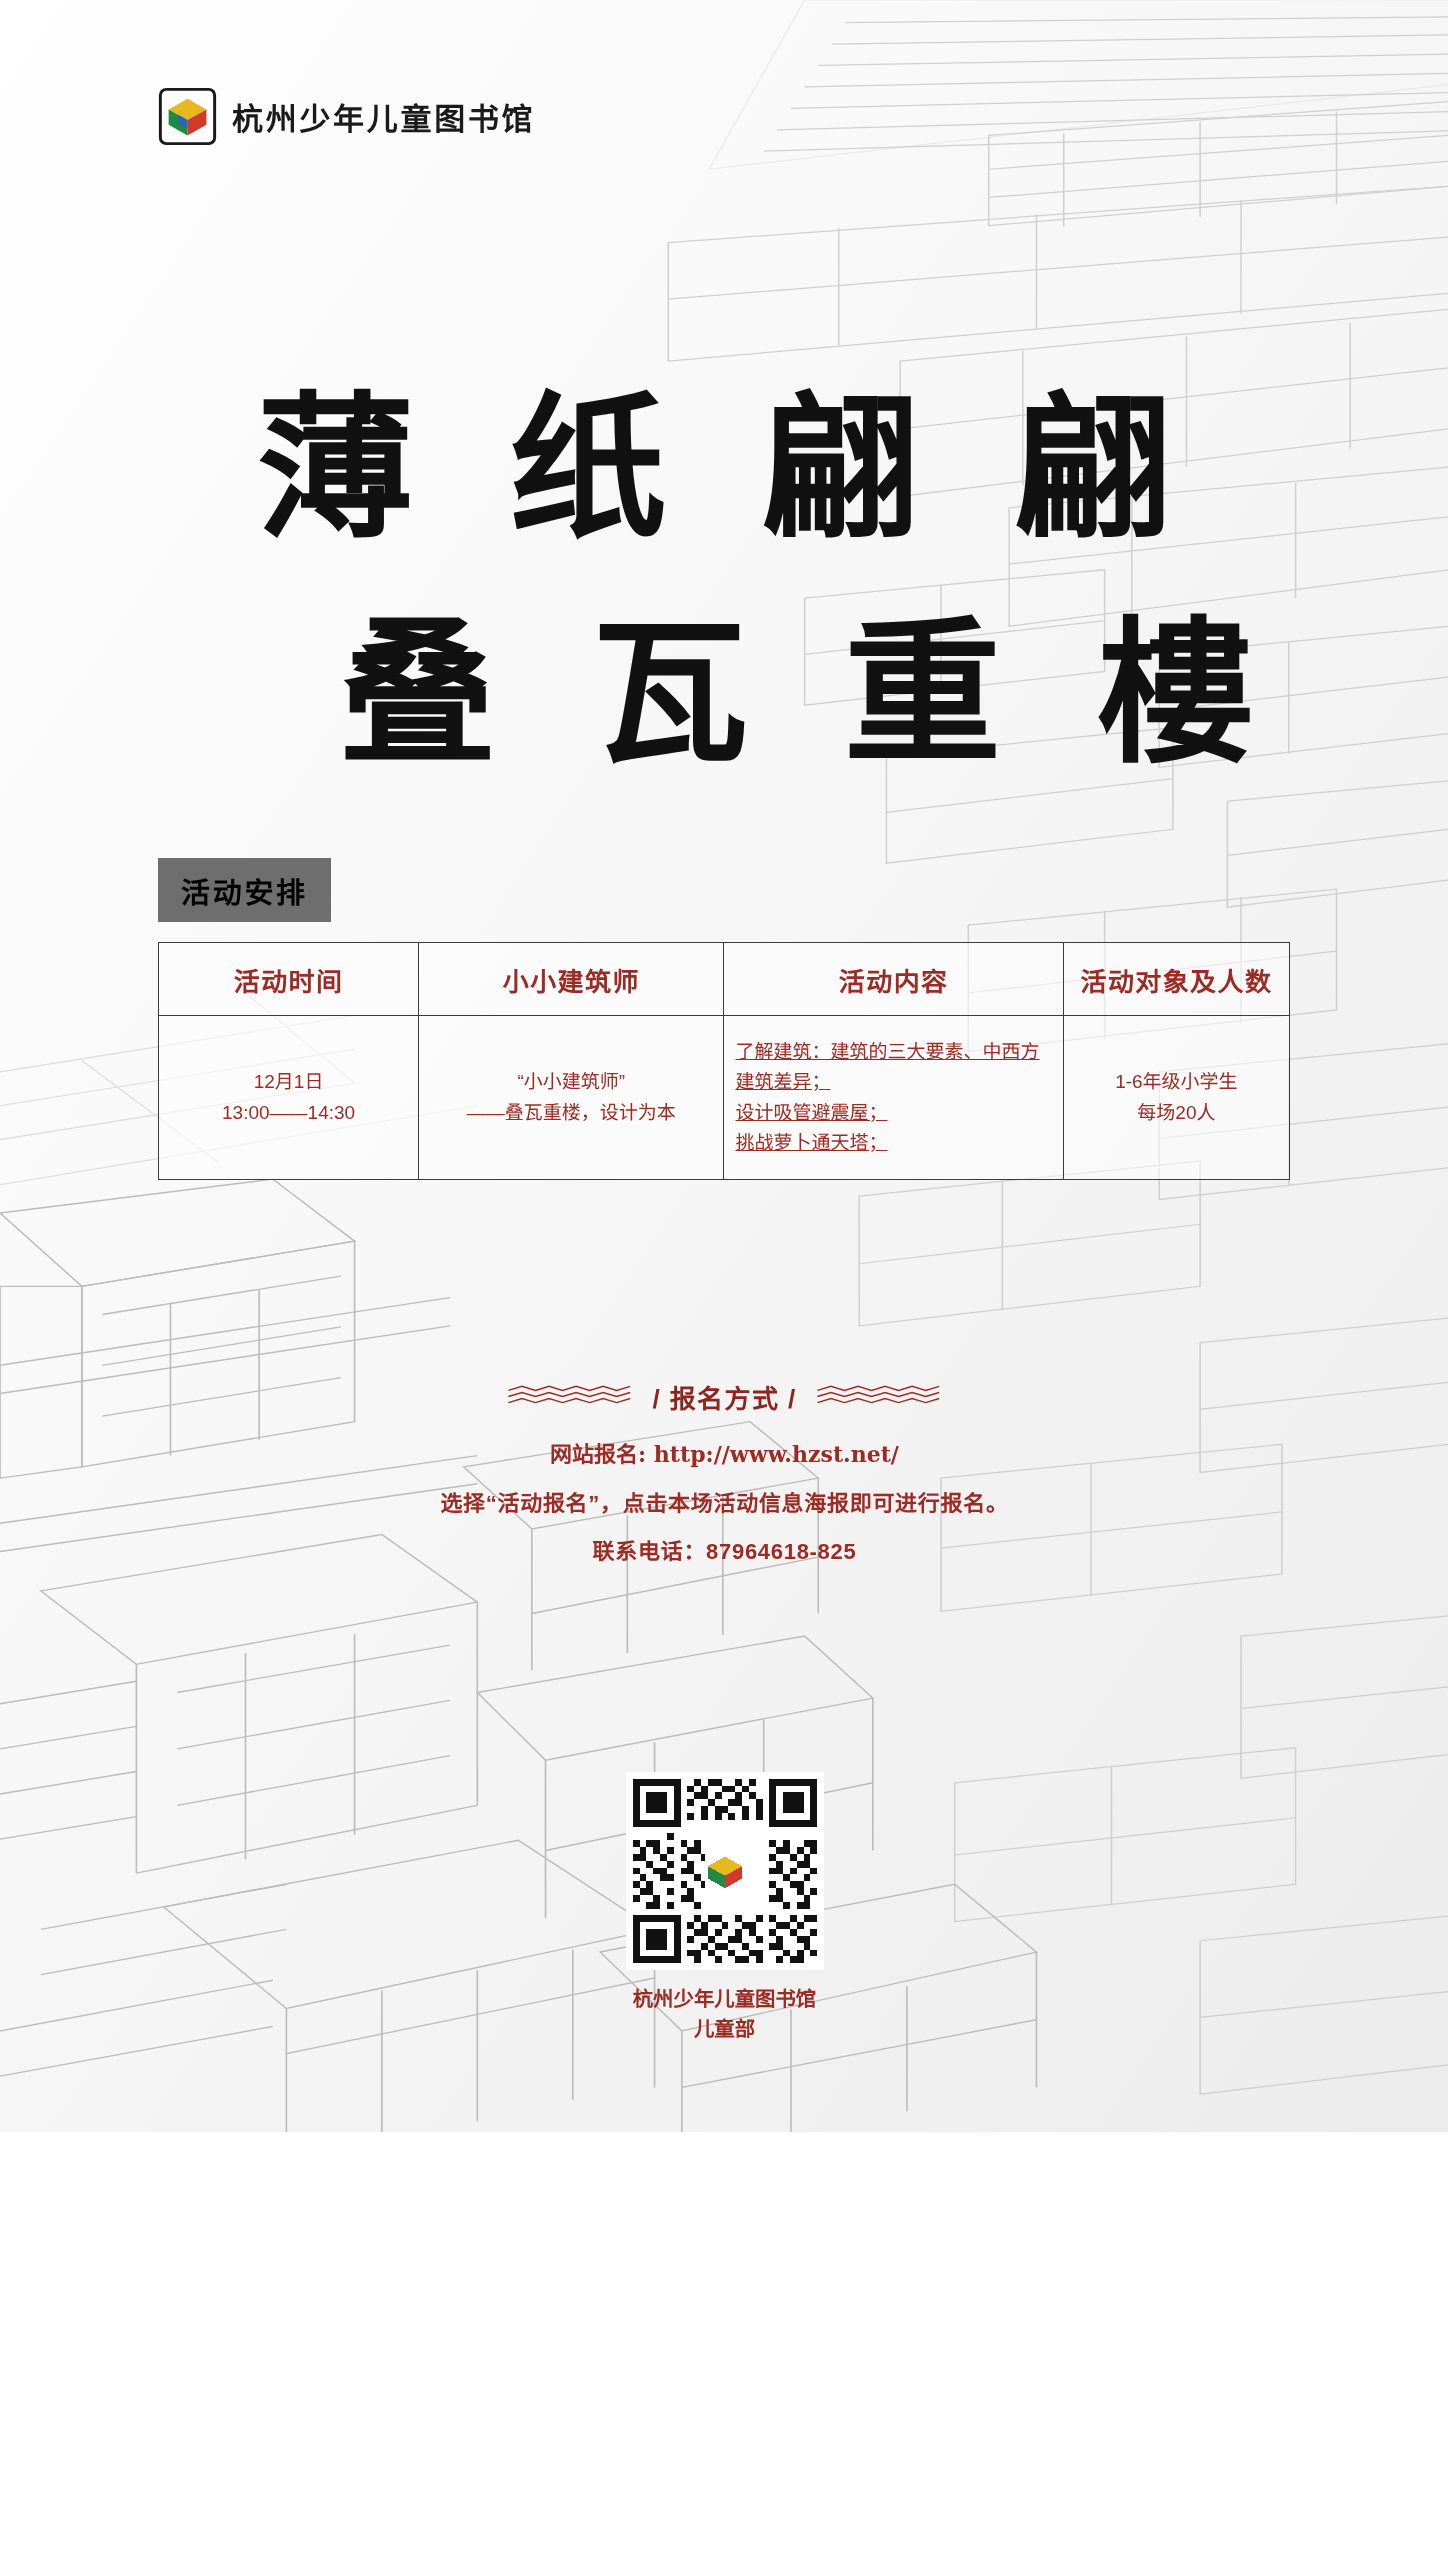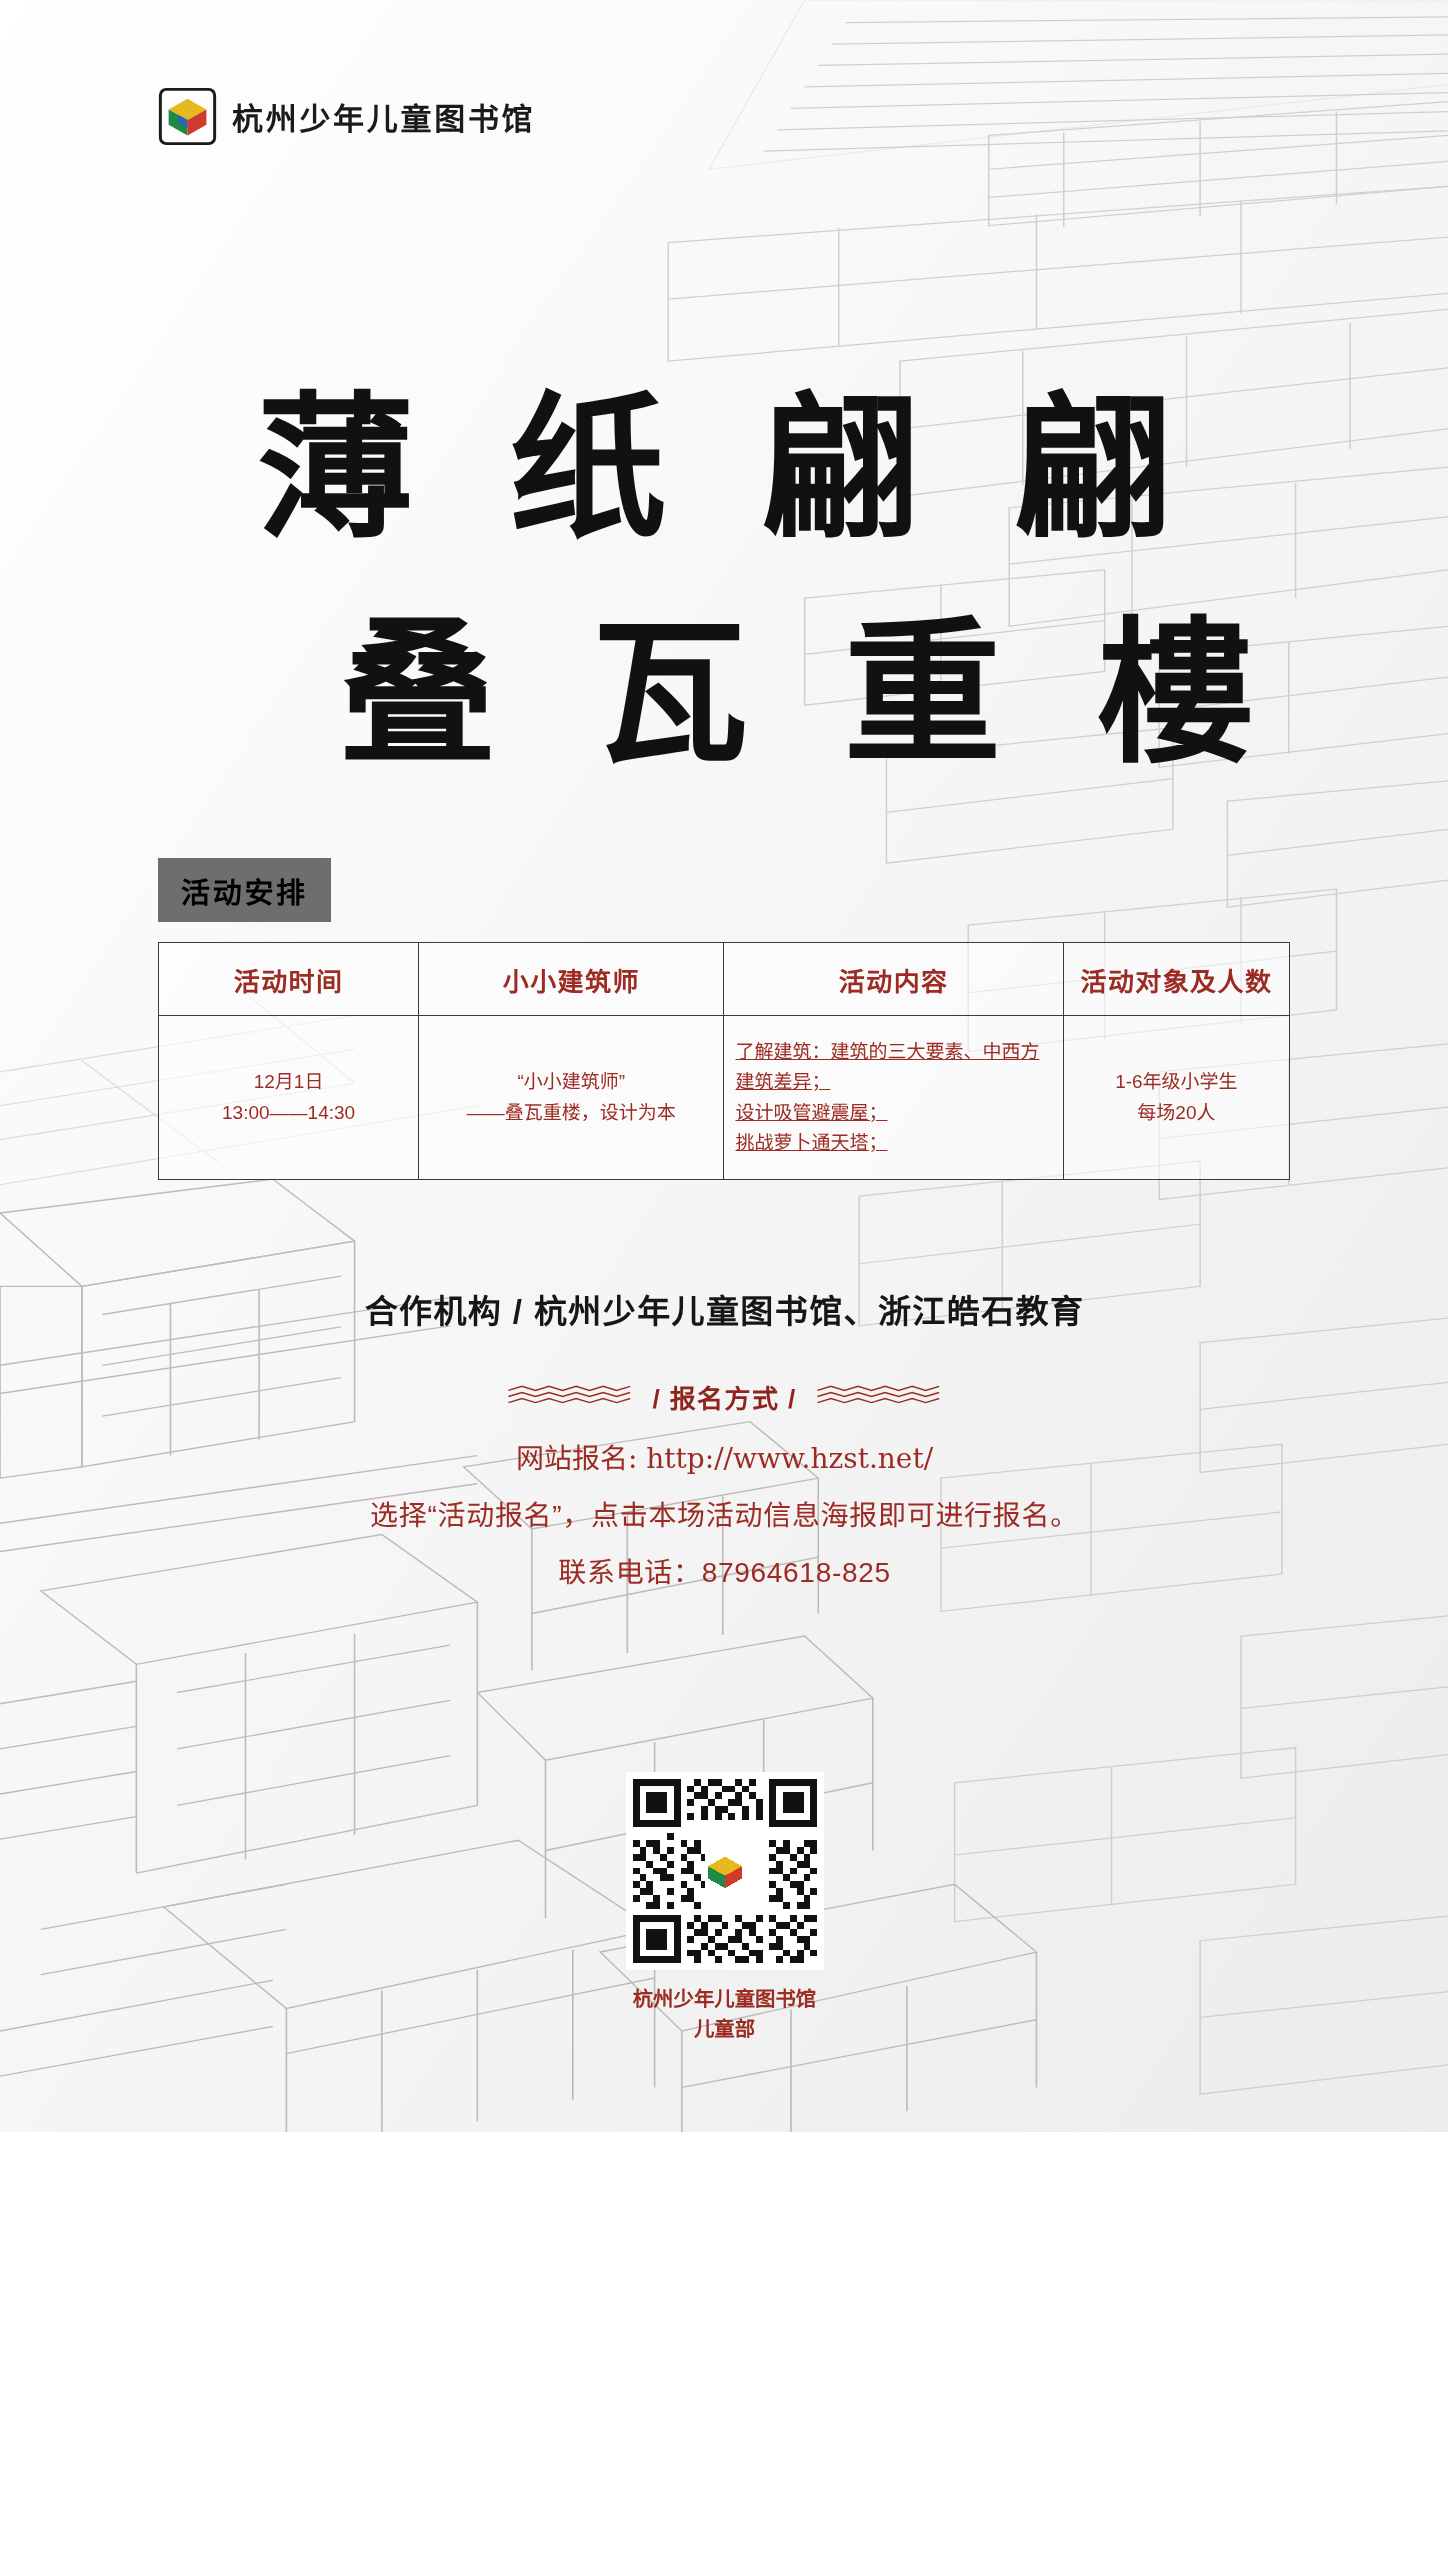--- a/index.html
+++ b/index.html
@@ -184,22 +184,22 @@
   .signup-lines {
     position: absolute;
     top: 1440px;
     left: 0;
     width: 100%;
     text-align: center;
     z-index: 5;
     color: #9c2b23;
   }
   .signup-lines .line {
-    font-size: 28px;
-    font-weight: normal;
+    font-size: 22px;
+    font-weight: bold;
     letter-spacing: 0.7px;
     line-height: 1.35;
     margin-bottom: 19px;
   }
   .signup-lines .line.web {
     font-family: "DejaVu Serif", "Liberation Serif", serif;
     letter-spacing: 0;
   }
   .signup-lines .line.phone {
     margin-top: 4.1px;
@@ -450,21 +450,20 @@
 ——叠瓦重楼，设计为本</td>
         <td class="left" style="white-space: pre-line;">了解建筑：建筑的三大要素、中西方建筑差异；
 设计吸管避震屋；
 挑战萝卜通天塔；</td>
         <td style="white-space: pre-line;">1-6年级小学生
 每场20人</td>
       </tr>
     </tbody>
   </table>
 
-  <div class="partner">合作机构 / 杭州少年儿童图书馆、浙江皓石教育</div>
 
   <div class="signup-head">
     <span class="wave">
       <svg viewBox="0 0 190 34" width="130" height="23" xmlns="http://www.w3.org/2000/svg">
         <g fill="none" stroke="#9c2b23" stroke-width="2.2">
           <path d="M4 8 L24 2 L44 8 L64 2 L84 8 L104 2 L124 8 L144 2 L164 8 L184 2"></path>
           <path d="M4 17 L24 11 L44 17 L64 11 L84 17 L104 11 L124 17 L144 11 L164 17 L184 11"></path>
           <path d="M4 26 L24 20 L44 26 L64 20 L84 26 L104 20 L124 26 L144 20 L164 26 L184 20"></path>
         </g>
       </svg>

